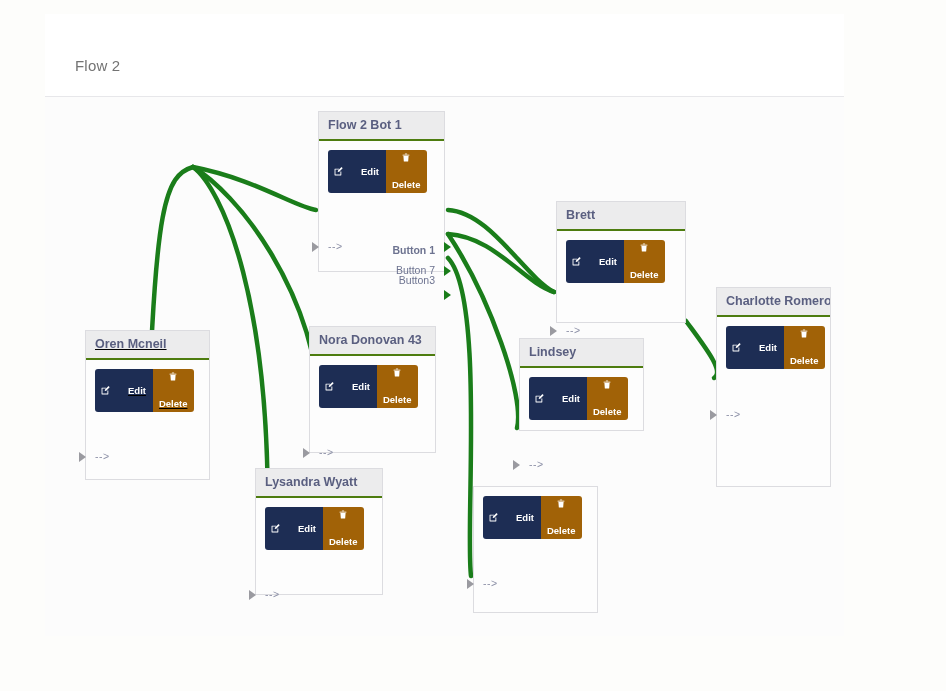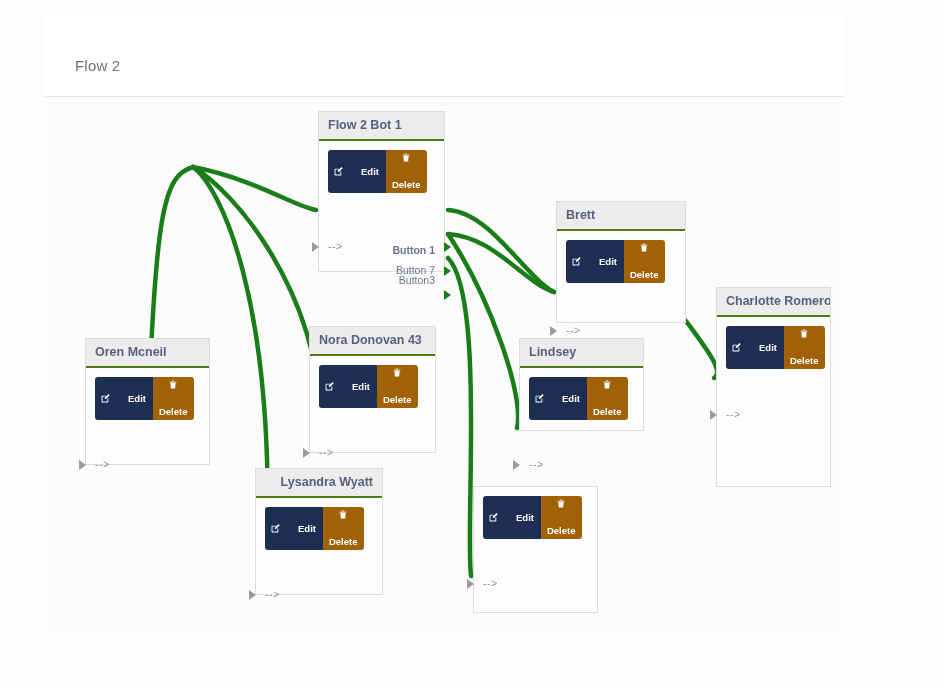--- a/index.html
+++ b/index.html
@@ -243,21 +243,21 @@
                   <path fill="#ffffff" d="M2.4 5.4h9.2l-.7 9.1a.6.6 0 0 1-.6.5H3.7a.6.6 0 0 1-.6-.5z"></path>
                   <path fill="#ffffff" d="M5 1h4v1.4H5z"></path>
                 </svg>
                 <span>Delete</span>
               </div>
             </div>
             <div class="port-row port-in" style="top: 91px;">--&gt;</div>
             <div class="conn conn-in" style="left: -7px; top: 93px;"></div>
           </div>
         </div>
-        <div class="node" style="left: 40px; top: 241px; width: 125px; height: 127px;">
+        <div class="node" style="left: 40px; top: 233px; width: 125px; height: 150px; text-decoration: underline;">
           <div class="node-header">Oren Mcneil</div>
           <div class="node-body">
             <div class="btn-row">
               <div class="btn btn-edit">
                 <svg width="9" height="9" viewBox="0 0 16 16">
                   <path fill="#ffffff" d="M1 3h8v1.6H2.6v8.8h8.8V8H13v6.4a.6.6 0 0 1-.6.6H1.6a.6.6 0 0 1-.6-.6V3.6A.6.6 0 0 1 1.6 3z"></path>
                   <path fill="#ffffff" d="M15 1.6 14 .6a.8.8 0 0 0-1.1 0L7.2 6.3 6.6 9l2.7-.6 5.7-5.7a.8.8 0 0 0 0-1.1z"></path>
                 </svg>
                 <span>Edit</span>
               </div>
@@ -315,21 +315,21 @@
                   <path fill="#ffffff" d="M2.4 5.4h9.2l-.7 9.1a.6.6 0 0 1-.6.5H3.7a.6.6 0 0 1-.6-.5z"></path>
                   <path fill="#ffffff" d="M5 1h4v1.4H5z"></path>
                 </svg>
                 <span>Delete</span>
               </div>
             </div>
             <div class="port-row port-in" style="top: 90px;">--&gt;</div>
             <div class="conn conn-in" style="left: -7px; top: 92px;"></div>
           </div>
         </div>
-        <div class="node" style="left: 210px; top: 371px; width: 128px; height: 127px; text-align: right;">
+        <div class="node" style="left: 210px; top: 371px; width: 128px; height: 127px;">
           <div class="node-header">Lysandra Wyatt</div>
           <div class="node-body">
             <div class="btn-row">
               <div class="btn btn-edit">
                 <svg width="9" height="9" viewBox="0 0 16 16">
                   <path fill="#ffffff" d="M1 3h8v1.6H2.6v8.8h8.8V8H13v6.4a.6.6 0 0 1-.6.6H1.6a.6.6 0 0 1-.6-.6V3.6A.6.6 0 0 1 1.6 3z"></path>
                   <path fill="#ffffff" d="M15 1.6 14 .6a.8.8 0 0 0-1.1 0L7.2 6.3 6.6 9l2.7-.6 5.7-5.7a.8.8 0 0 0 0-1.1z"></path>
                 </svg>
                 <span>Edit</span>
               </div>

